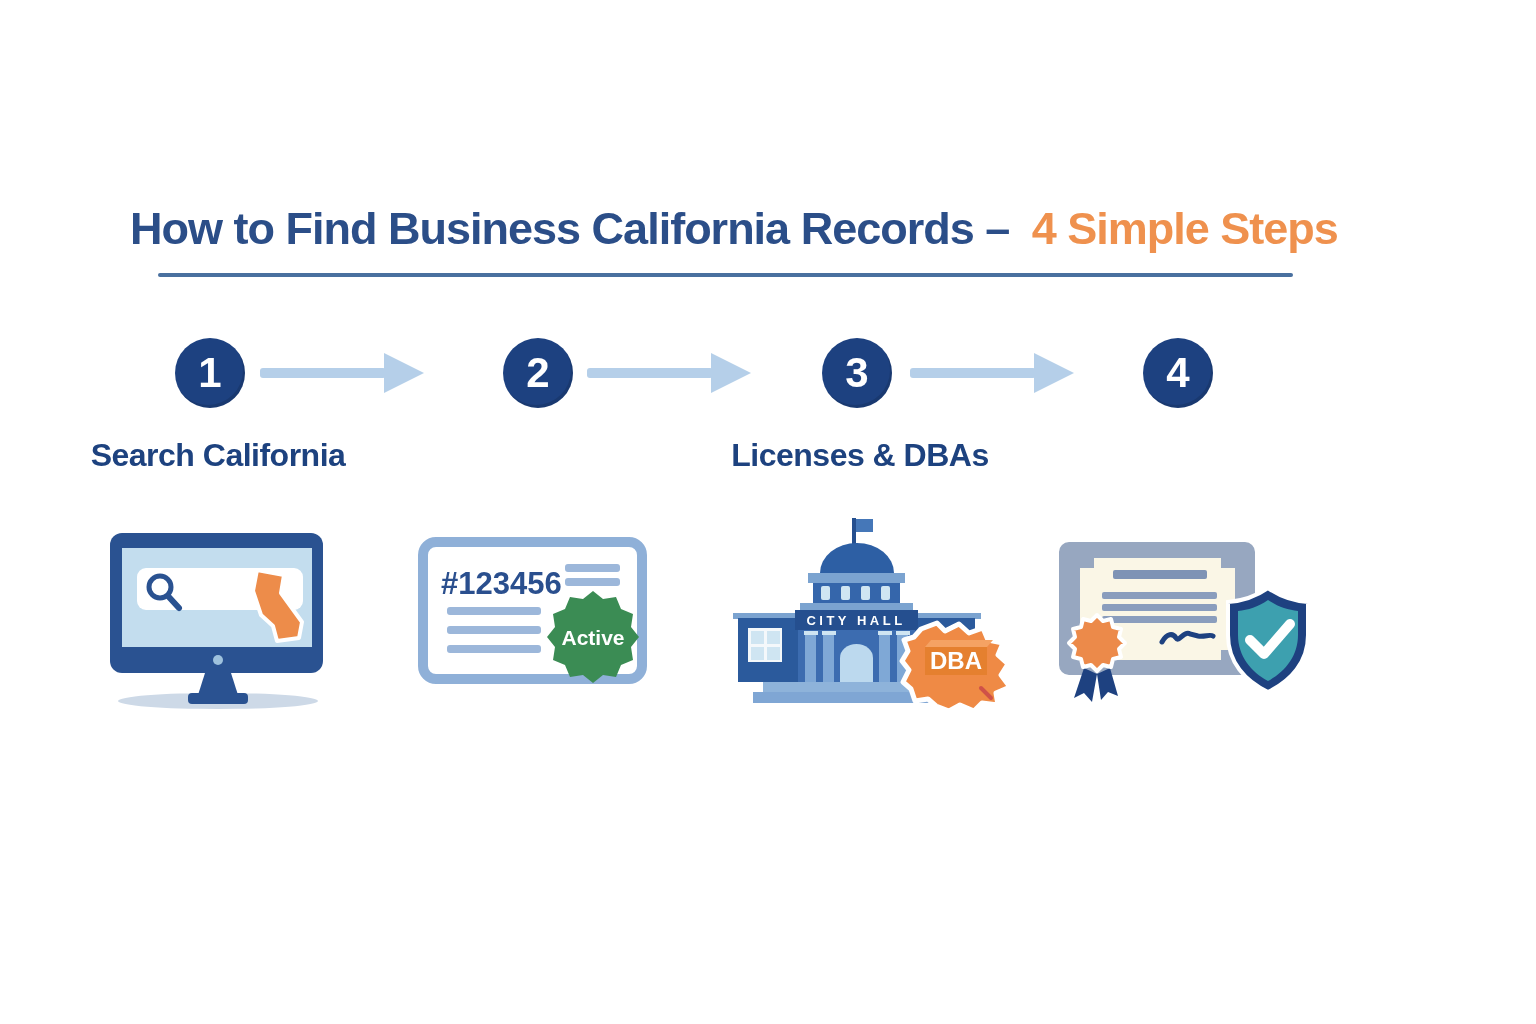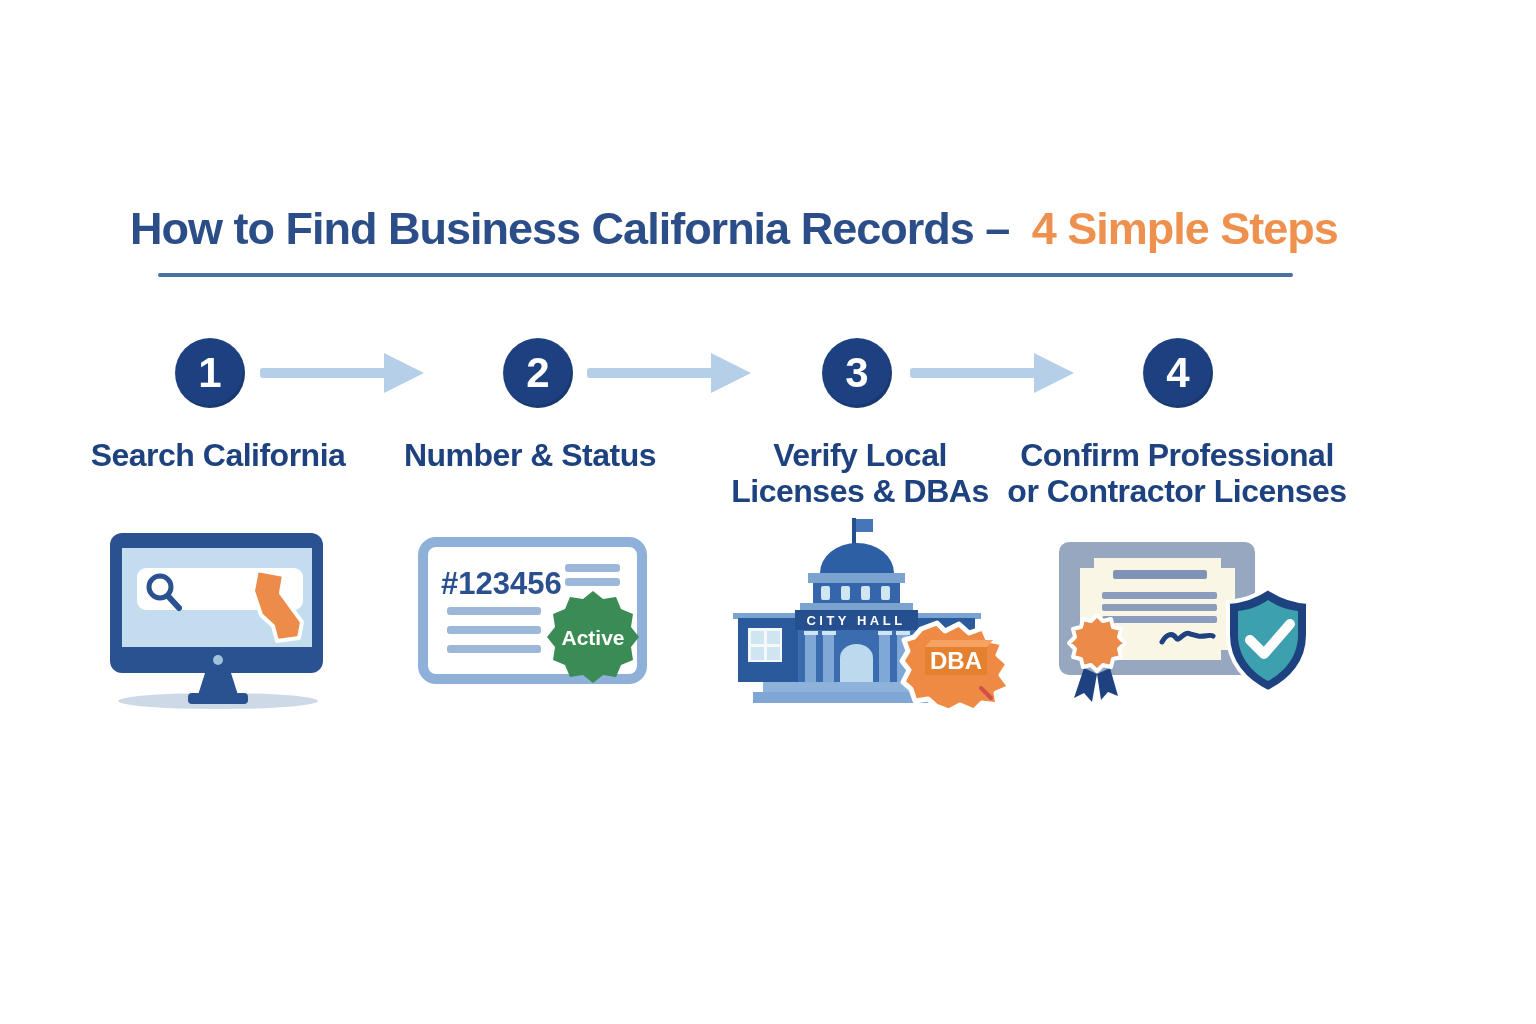--- a/index.html
+++ b/index.html
@@ -63,29 +63,23 @@
   </svg>
   <svg class="arrow a3" viewBox="0 0 168 44">
     <rect x="2" y="17" width="126" height="10" rx="3" fill="#b5cfe9"></rect>
     <polygon points="126,2 166,22 126,42" fill="#b5cfe9"></polygon>
   </svg>
 
   <div class="step-label l1">
     <div>Search California</div>
   </div>
   <div class="step-label l2">
-    <div>Number &amp; Status</div>
   </div>
   <div class="step-label l3">
-    <div>Verify Local</div>
     <div>Licenses &amp; DBAs</div>
-  </div>
-  <div class="step-label l4">
-    <div>Confirm Professional</div>
-    <div>or Contractor Licenses</div>
   </div>
 
   <svg class="icon i1" width="225" height="180" viewBox="0 0 225 180">
     <ellipse cx="113" cy="171" rx="100" ry="8" fill="#cdd9e7"></ellipse>
     <polygon points="100,143 126,143 133,165 93,165" fill="#2a5291"></polygon>
     <rect x="83" y="163" width="60" height="11" rx="4" fill="#2a5291"></rect>
     <rect x="5" y="3" width="213" height="140" rx="12" fill="#2a5291"></rect>
     <rect x="17" y="18" width="190" height="99" fill="#c3ddee"></rect>
     <circle cx="113" cy="130" r="5" fill="#9fc2dd"></circle>
     <rect x="32" y="38" width="166" height="42" rx="9" fill="#ffffff"></rect>

